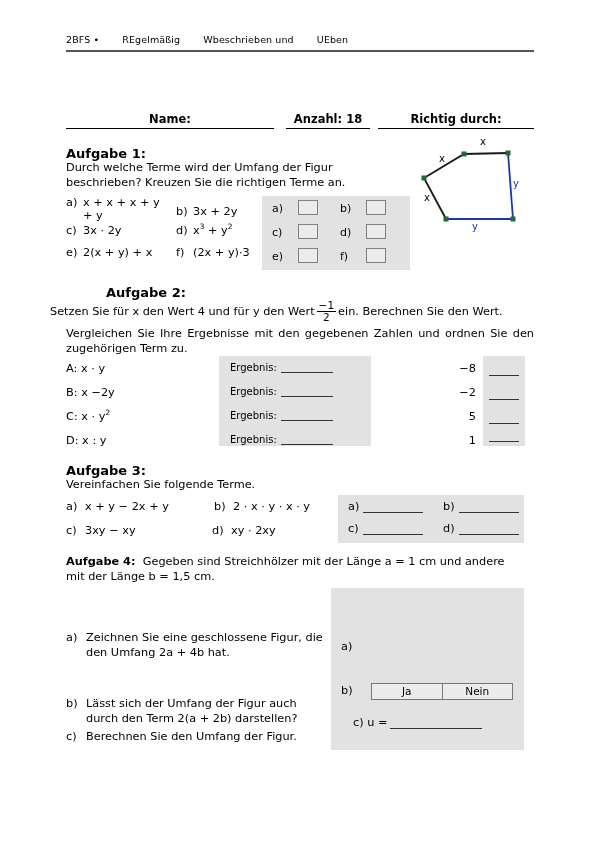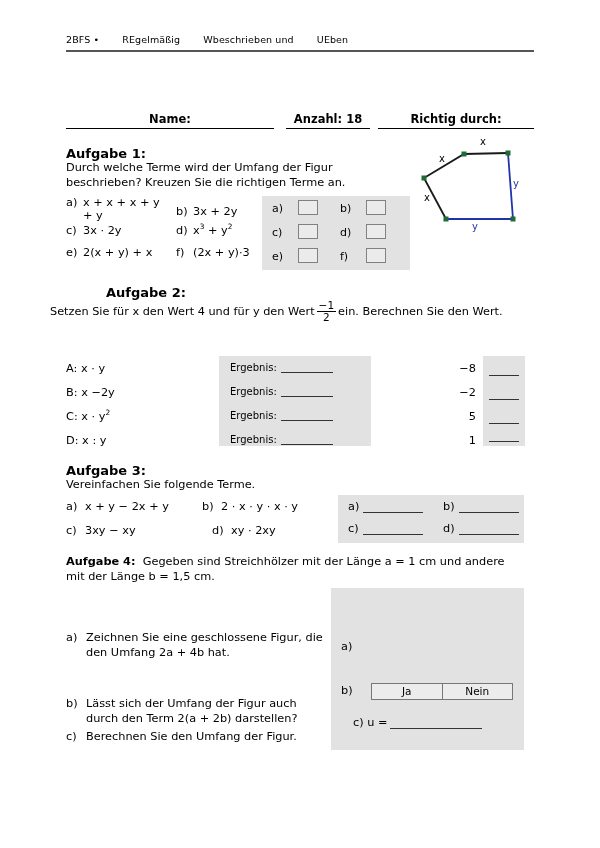--- a/index.html
+++ b/index.html
@@ -301,20 +301,21 @@
     <span class="vlabel" style="left:68px; top:2px;">x</span>
     <span class="vlabel" style="left:12px; top:58px;">x</span>
     <span class="vlabel blue" style="left:101px; top:44px;">y</span>
     <span class="vlabel blue" style="left:60px; top:87px;">y</span>
   </div>
 
   <div class="abs task-heading" id="a2-heading">Aufgabe 2:</div>
   <div class="abs body-text" id="a2-line1">
     <span>Setzen Sie für x den Wert 4 und für y den Wert</span><span class="frac"><span class="num">−1</span><span class="den">2</span></span><span>ein. Berechnen Sie den Wert.</span>
   </div>
+  <div class="abs body-text" id="a2-line2">Vergleichen Sie Ihre Ergebnisse mit den gegebenen Zahlen und ordnen Sie den zugehörigen Term zu.</div>
 
   <div class="abs" id="a2-terms">
     <div class="trow" style="top:0px;">
       <span>A:</span>
       <span>x · y</span>
     </div>
     <div class="trow" style="top:24px;">
       <span>B:</span>
       <span>x −2y</span>
     </div>
@@ -356,21 +357,21 @@
     <span class="vblank" style="top:84px;"></span>
   </div>
 
   <div class="abs task-heading" id="a3-heading">Aufgabe 3:</div>
   <div class="abs body-text" id="a3-prompt">Vereinfachen Sie folgende Terme.</div>
 
   <div class="abs" id="a3-terms">
     <div class="trow" style="left:0px; top:0px;">
       <span class="lab">a)</span><span>x + y − 2x + y</span>
     </div>
-    <div class="trow" style="left:136px; top:0px;">
+    <div class="trow" style="left:148px; top:0px;">
       <span class="lab">b)</span><span>2 · x · y · x · y</span>
     </div>
     <div class="trow" style="left:0px; top:24px;">
       <span class="lab">c)</span><span>3xy − xy</span>
     </div>
     <div class="trow" style="left:146px; top:24px;">
       <span class="lab">d)</span><span>xy · 2xy</span>
     </div>
   </div>
 

